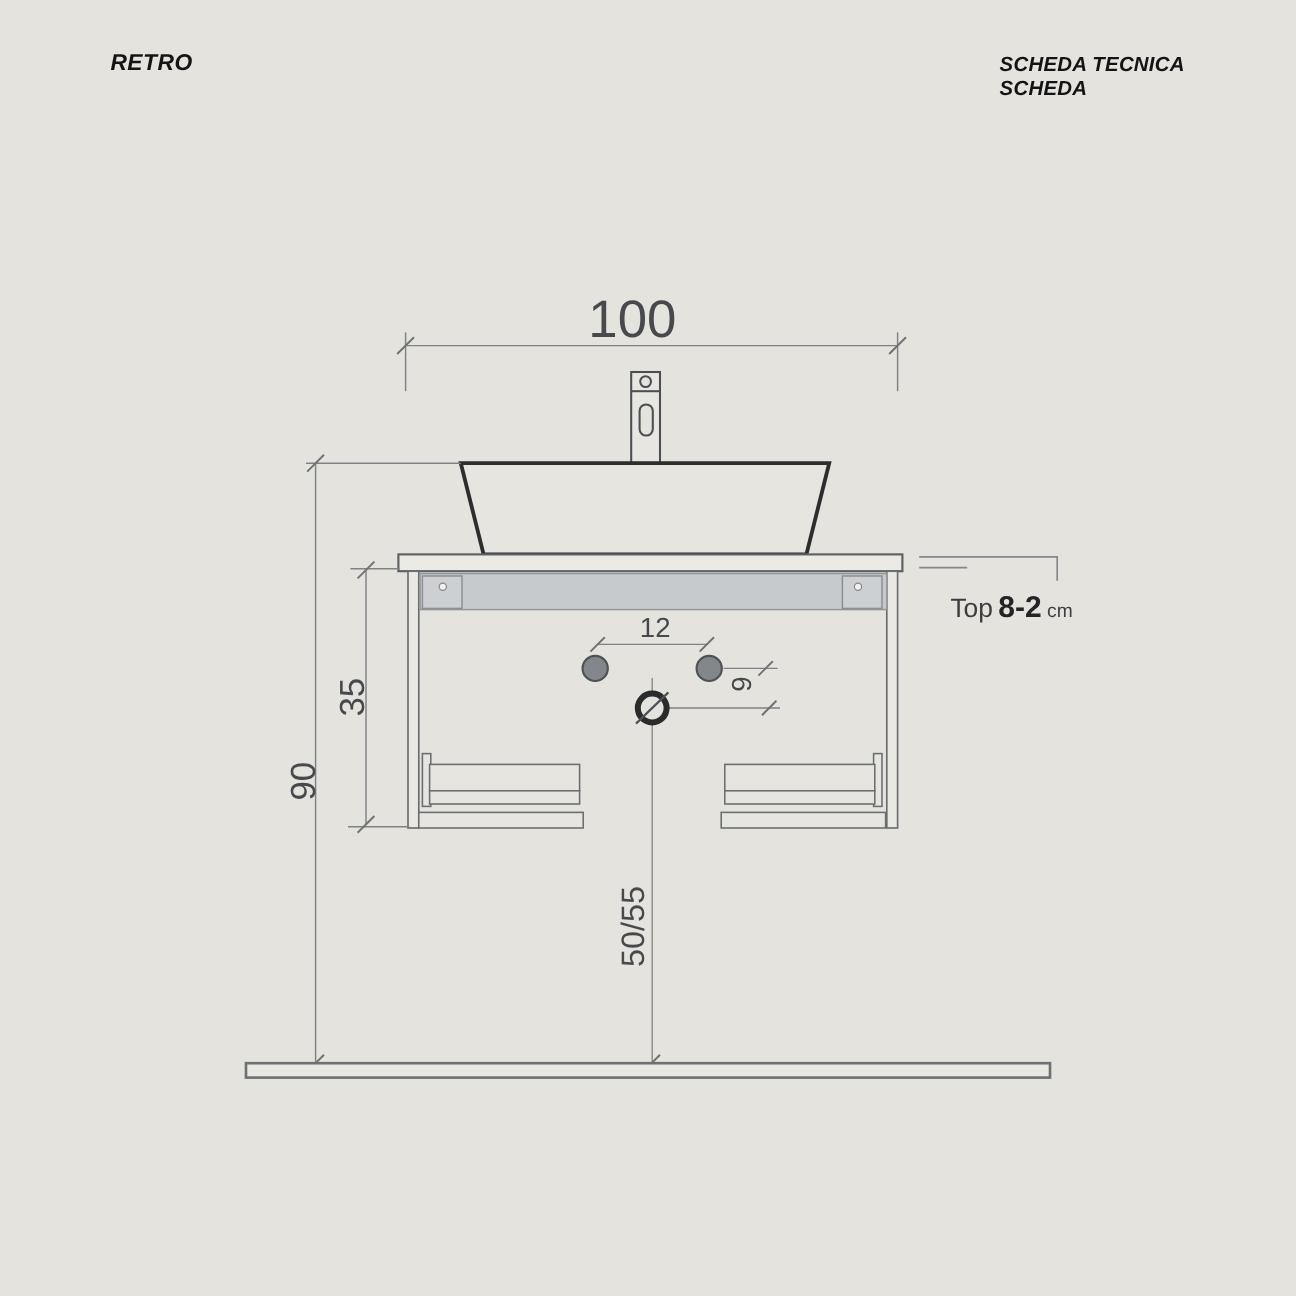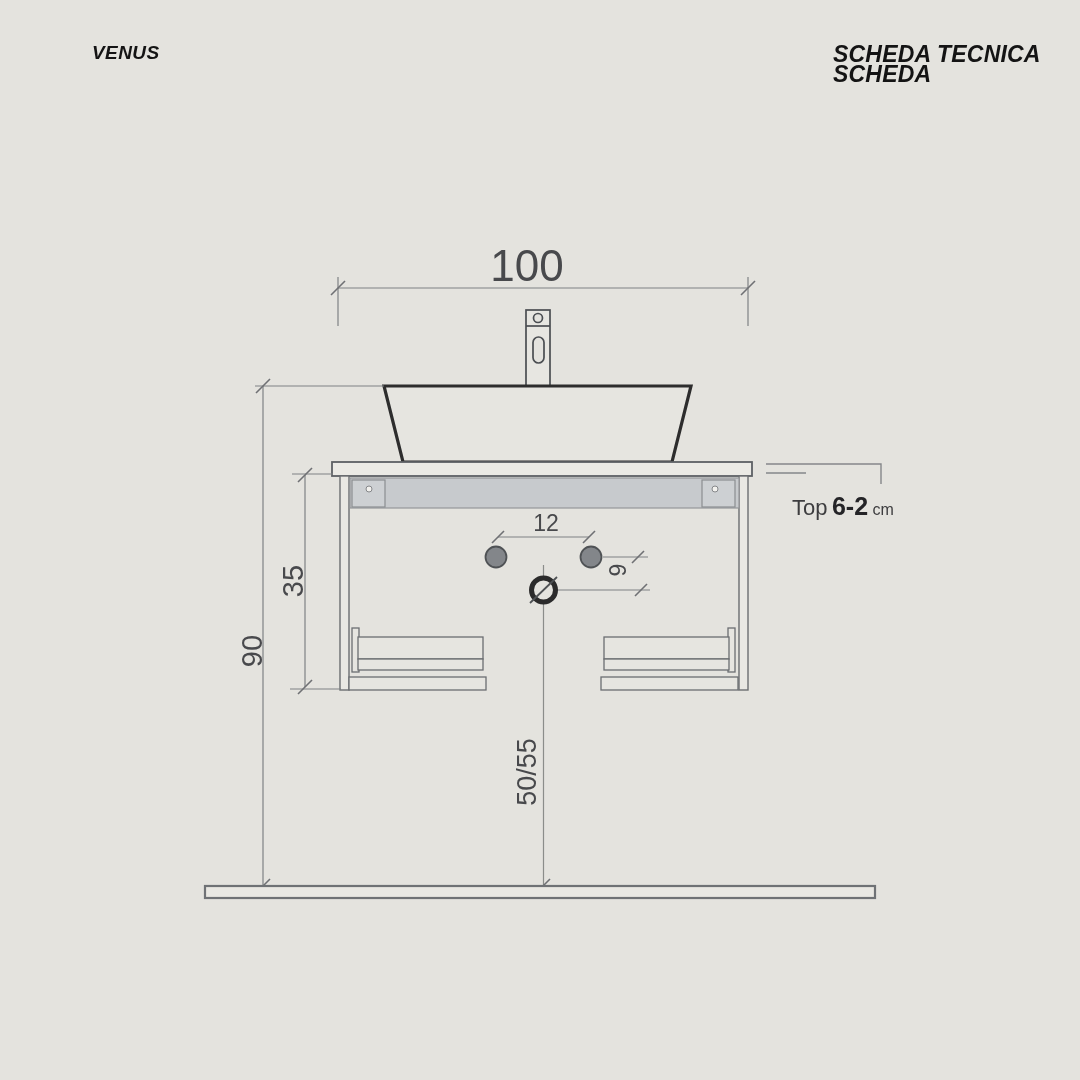--- a/index.html
+++ b/index.html
@@ -9,39 +9,39 @@
     font-family:"Liberation Sans", sans-serif;
   }
   .page{position:absolute;inset:0;width:1080px;height:1080px;}
   .brand{
     position:absolute;left:92px;top:42px;
     font-style:italic;font-weight:bold;font-size:19px;letter-spacing:.4px;
     color:#141414;
   }
   .doc-title{
     position:absolute;left:833px;top:44px;
-    font-style:italic;font-weight:bold;font-size:23px;line-height:20px;
+    font-style:italic;font-weight:bold;font-size:17px;line-height:20px;
     letter-spacing:.2px;color:#141414;
   }
   svg{position:absolute;left:0;top:0;}
   .dimtxt{fill:#48494c;font-family:"Liberation Sans",sans-serif;}
   .callout{
     position:absolute;left:792px;top:492px;color:#3d3d3f;
     font-family:"Liberation Sans",sans-serif;white-space:nowrap;
   }
   .callout .pre{font-size:22px;margin-top:41px;}
   .callout .val{font-size:25px;font-weight:bold;color:#242427;}
   .callout .unit{font-size:16px;}
 </style>
 </head>
 <body>
 
 <div class="page">
 
-  <div class="brand">VENUS</div>
+  <div class="brand">RETRO</div>
 
   <div class="doc-title">
     <div>SCHEDA TECNICA</div>
     <div>SCHEDA</div>
   </div>
 
   <svg width="1080" height="1080" viewBox="0 0 1080 1080">
 
     <g>
       <line x1="338" y1="277" x2="338" y2="326" stroke="#7f8184" stroke-width="1.2"></line>
@@ -141,17 +141,17 @@
       <polyline points="766,464 881,464 881,484"></polyline>
       <line x1="766" y1="473" x2="806" y2="473"></line>
     </g>
 
     <rect x="205" y="886" width="670" height="12" fill="#e9e8e3" stroke="#6f7275" stroke-width="2.2"></rect>
 
   </svg>
 
   <div class="callout">
     <span class="pre">Top</span>
-    <span class="val">6-2</span>
+    <span class="val">8-2</span>
     <span class="unit">cm</span>
   </div>
 
 </div>
 
 </body></html>

